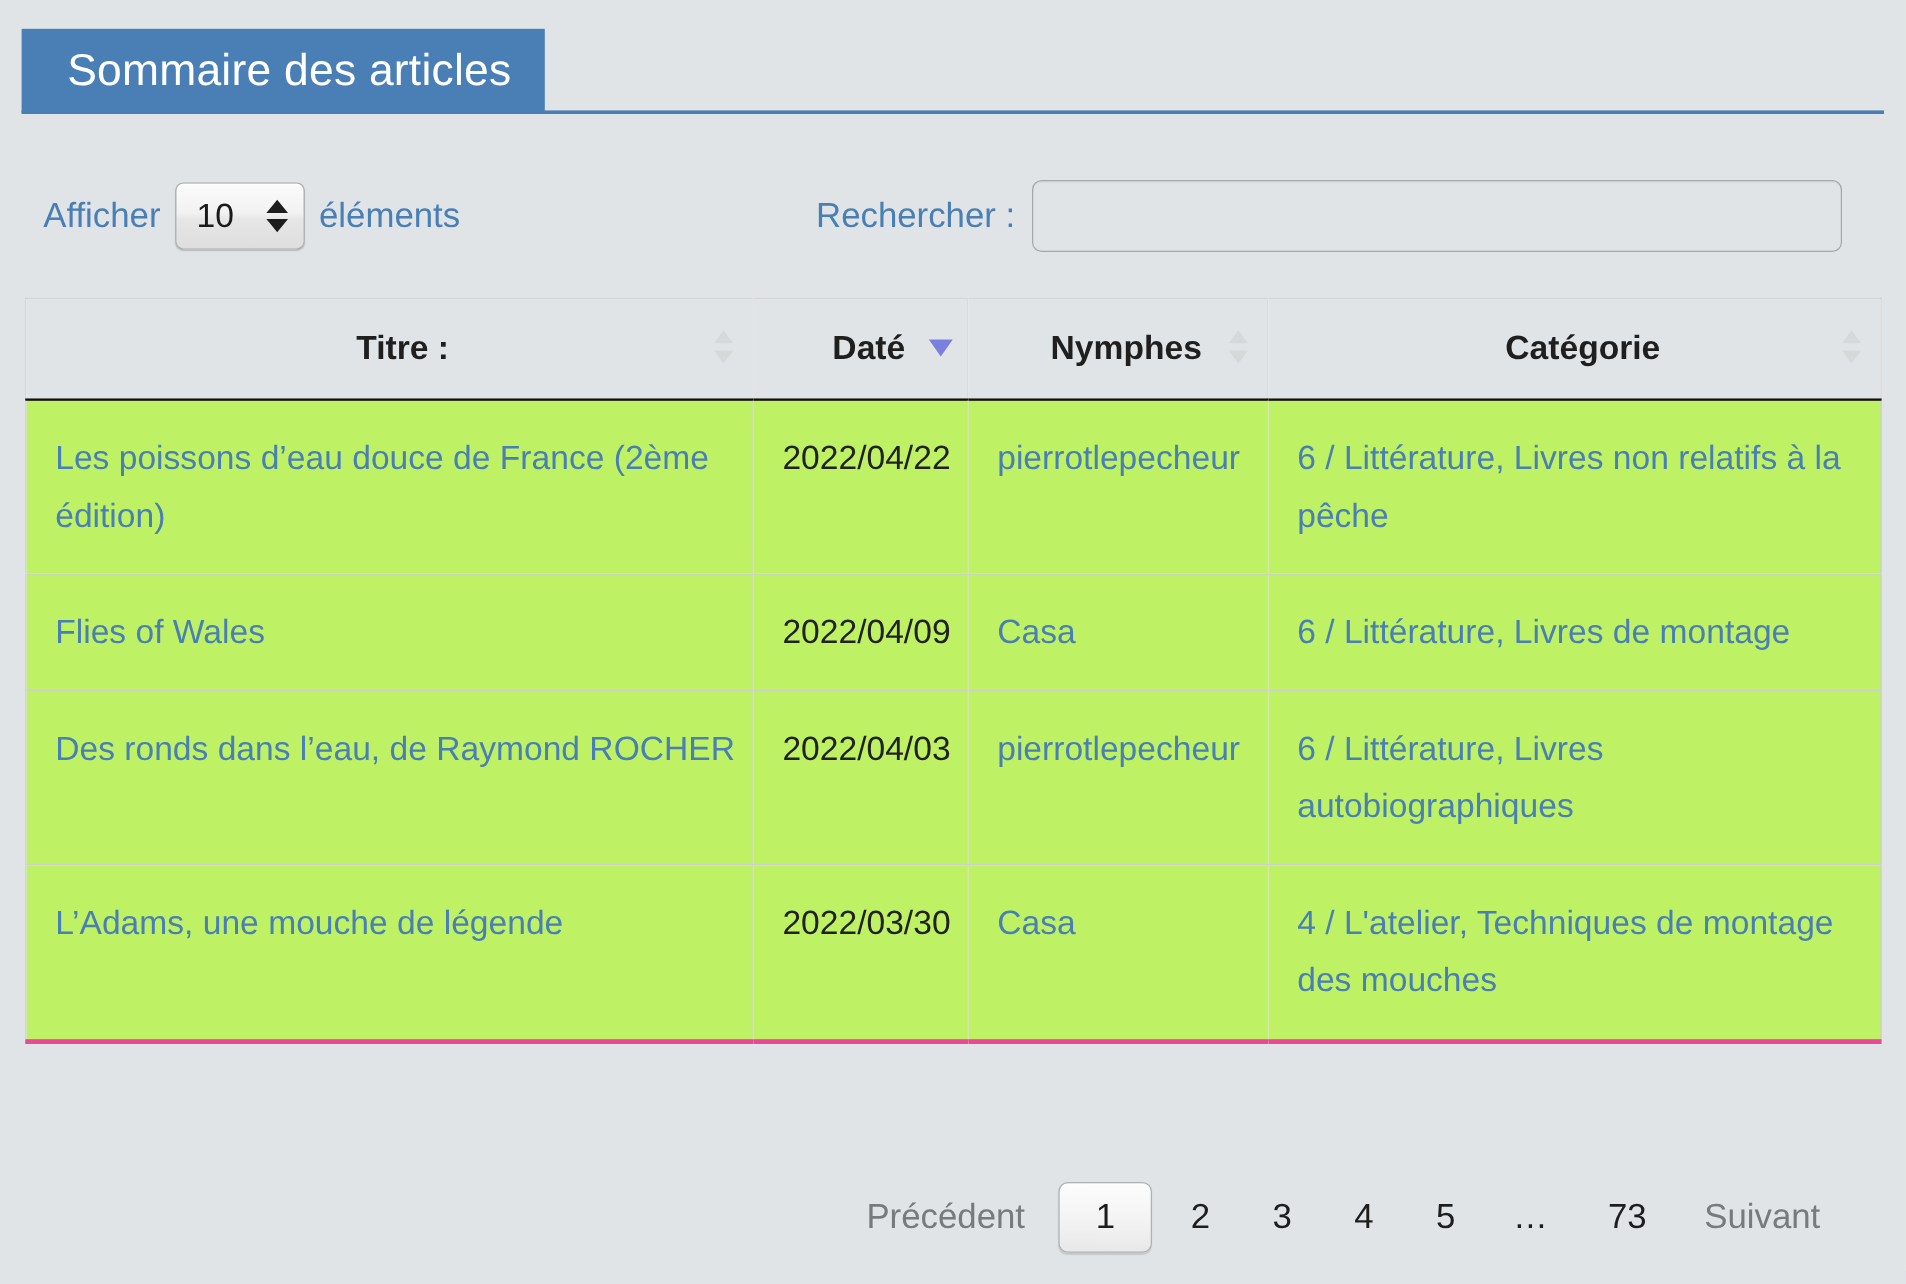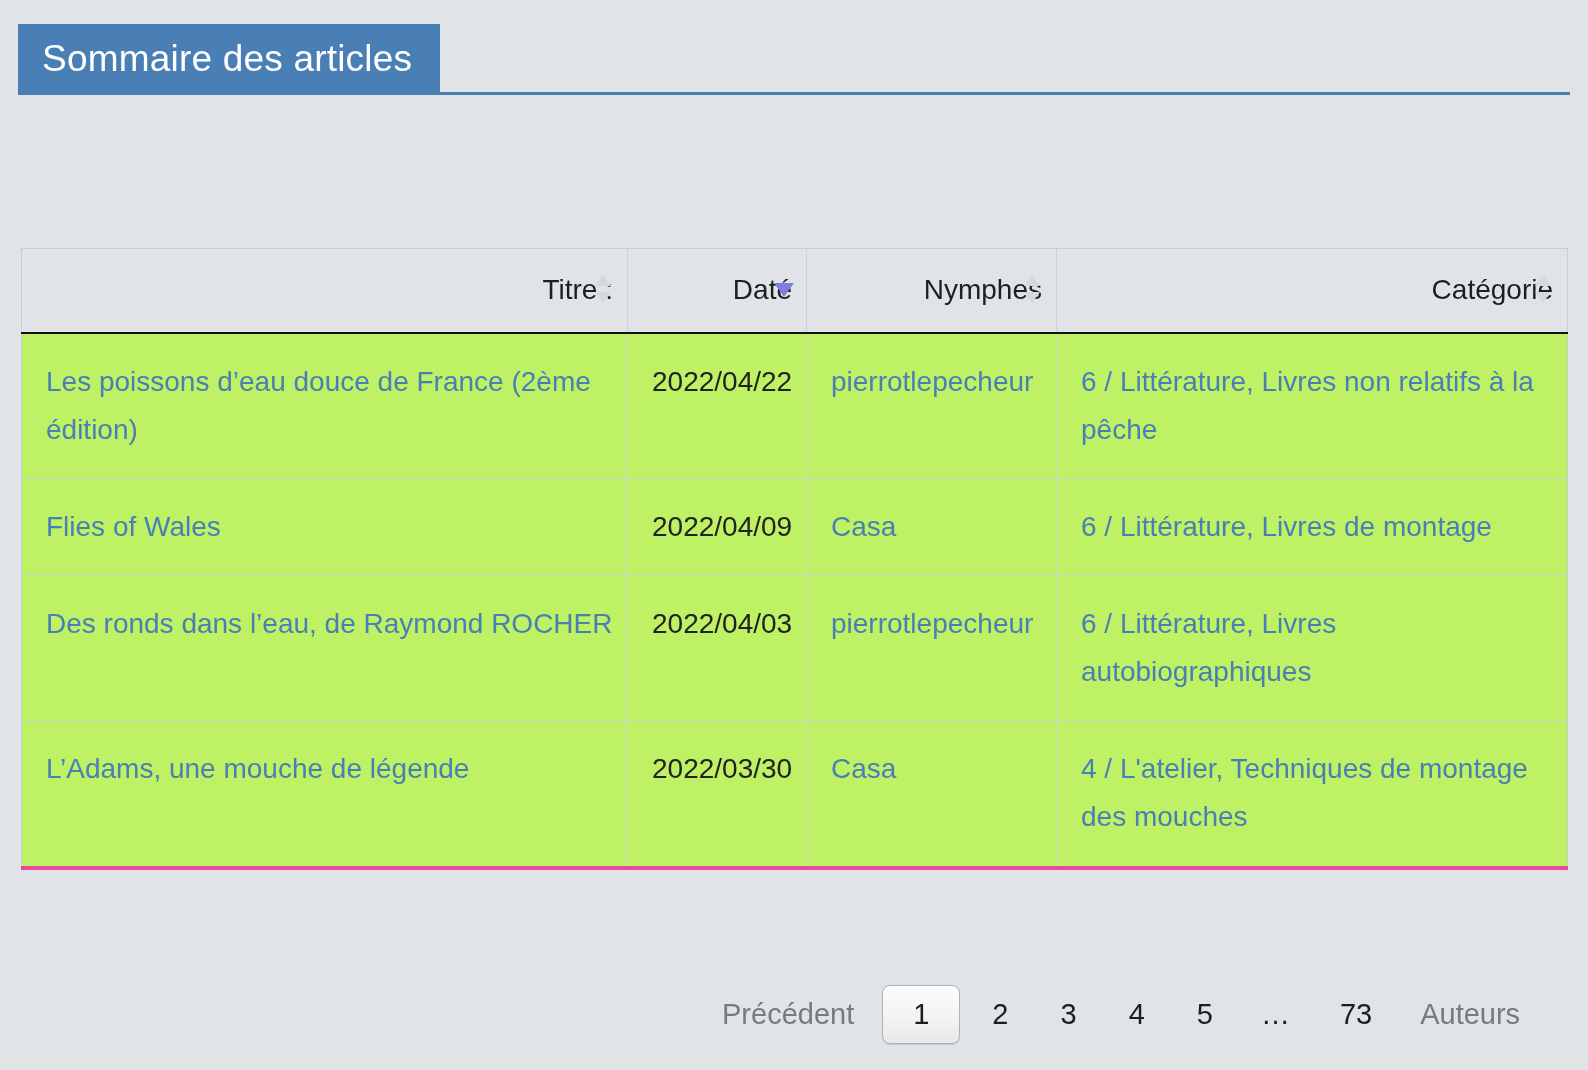--- a/index.html
+++ b/index.html
@@ -33,21 +33,21 @@
   .tab-active {
     position: absolute;
     left: 0;
     top: 0;
     height: 70px;
     background: #4a7fb5;
     color: #ffffff;
     font-size: 37px;
     font-weight: 400;
     line-height: 70px;
-    padding: 0 28px 0 24px;
+    padding: 0 28px 0 38px;
     white-space: nowrap;
     letter-spacing: 0.2px;
   }
   .tab-underline {
     position: absolute;
     left: 0;
     top: 68px;
     width: 1552px;
     height: 3px;
     background: #4a7fb5;
@@ -145,23 +145,23 @@
     width: 100%;
     border-collapse: collapse;
     table-layout: fixed;
     background: #ffffff;
     border: 1px solid #cccccc;
   }
   table.dt thead th {
     background: #e0e4e6;
     border-right: 1px solid #cfd3d5;
     border-bottom: 2px solid #111111;
-    text-align: right;
+    text-align: center;
     font-size: 28px;
-    font-weight: normal;
+    font-weight: bold;
     color: #1f1f1f;
     padding: 22px 14px 22px 36px;
     height: 84px;
     position: relative;
     cursor: pointer;
     vertical-align: middle;
     white-space: nowrap;
   }
   table.dt thead th:last-child { border-right: none; }
 
@@ -254,20 +254,40 @@
 </head>
 <body>
 
 <div id="page">
 
   <div class="tab-strip">
     <div class="tab-active">Sommaire des articles</div>
     <div class="tab-underline"></div>
   </div>
 
+  <div class="controls">
+
+    <div class="length-group">
+      <span class="ctl-label">Afficher</span>
+      <div class="length-select">
+        <span class="val">10</span>
+        <span class="stepper">
+          <i class="up"></i>
+          <i class="down"></i>
+        </span>
+      </div>
+      <span class="ctl-label">éléments</span>
+    </div>
+
+    <div class="search-group">
+      <span class="ctl-label">Rechercher :</span>
+      <input class="search-input" type="text" value="" placeholder="" style="">
+    </div>
+
+  </div>
 
   <div class="table-wrap">
     <table class="dt">
       <colgroup>
         <col style="width:606px">
         <col style="width:179px">
         <col style="width:250px">
         <col style="width:511px">
       </colgroup>
       <thead>
@@ -334,17 +354,17 @@
   <div class="footer">
     <div class="paginate" id="paginate">
         <span class="pg">Précédent</span>
         <span class="pg current">1</span>
         <span class="pg num">2</span>
         <span class="pg num">3</span>
         <span class="pg num">4</span>
         <span class="pg num">5</span>
         <span class="pg ellipsis">…</span>
         <span class="pg num">73</span>
-        <span class="pg">Auteurs</span>
+        <span class="pg">Suivant</span>
       </div>
   </div>
 
 </div>
 
 </body></html>

